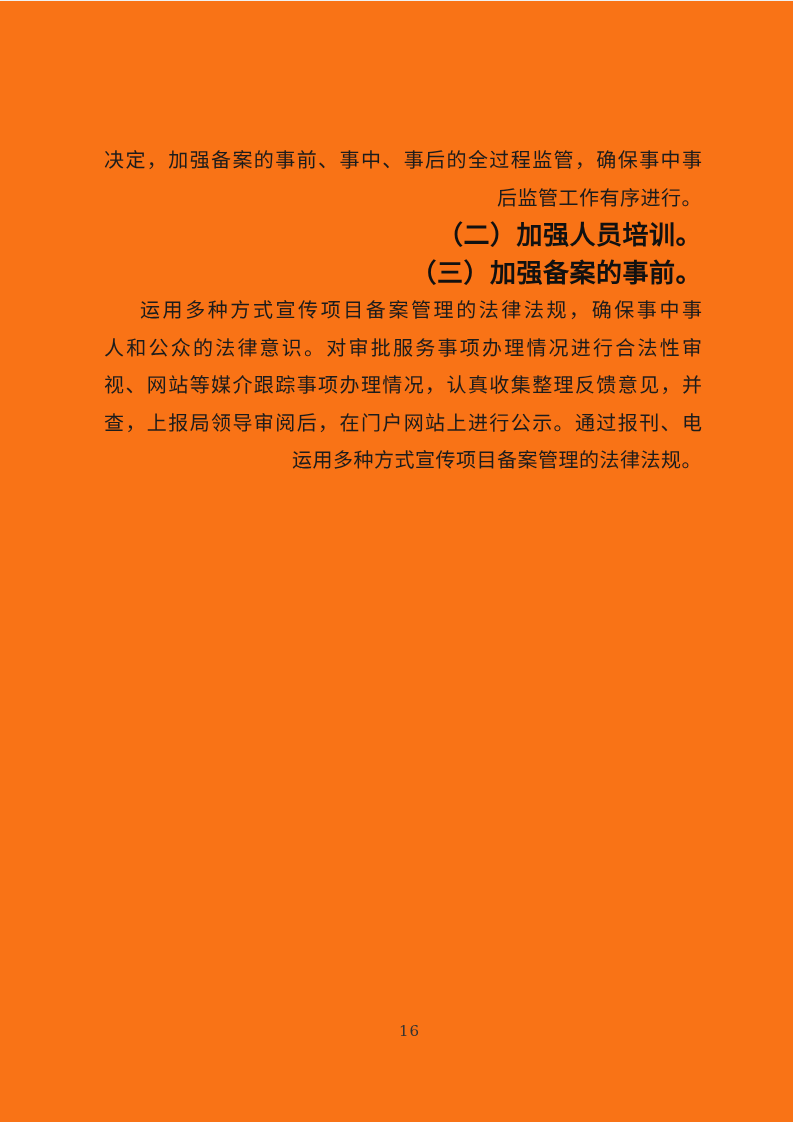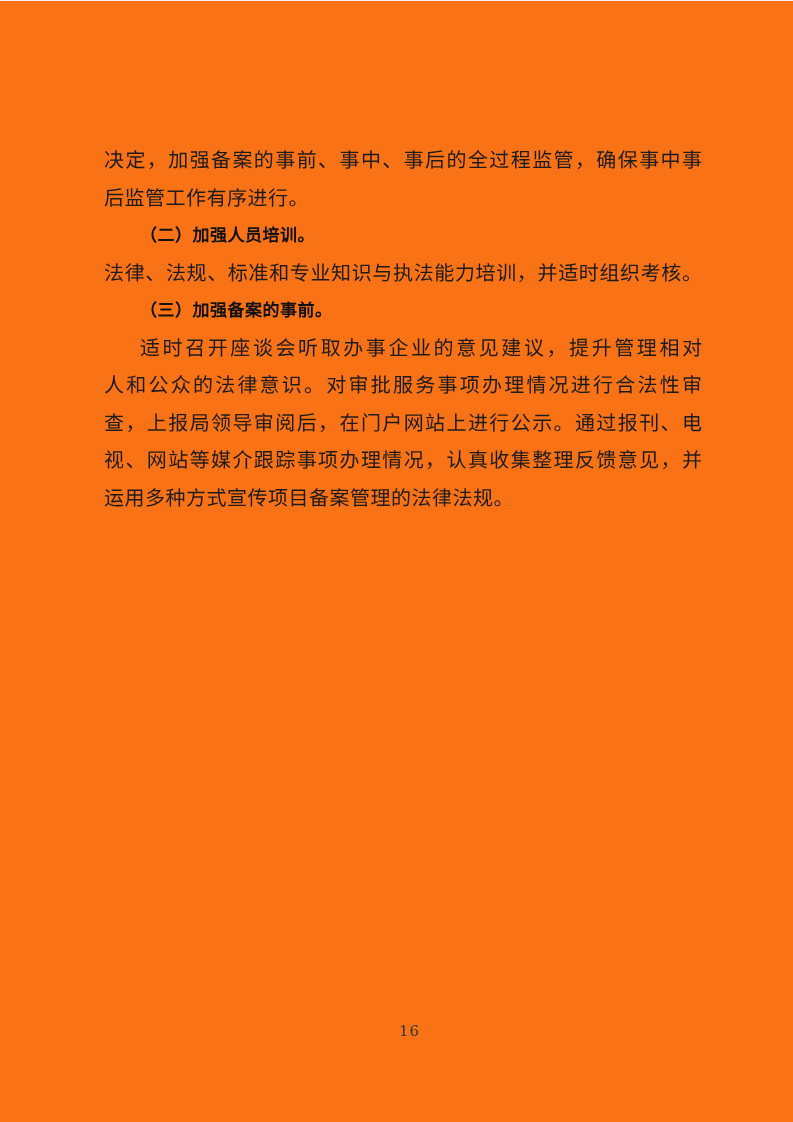--- a/index.html
+++ b/index.html
@@ -24,40 +24,40 @@
     top: 141px;
     width: 598px;
     color: #1c1c1c;
   }
   .line {
     height: 37.5px;
     line-height: 37.5px;
     font-size: 20px;
     letter-spacing: 0.5px;
     white-space: nowrap;
-    text-align: left;
+    text-align: right;
   }
   .line.fill {
     white-space: normal;
     text-align: justify;
     text-align-last: justify;
     letter-spacing: 0;
   }
   .line.indent {
     padding-left: 36px;
   }
   .line.fill.indent {
     padding-left: 0;
     text-indent: 36px;
   }
   .line.heading {
     padding-left: 36px;
     font-family: "DejaVu Sans", "Liberation Sans", sans-serif;
     font-weight: 700;
-    font-size: 17px;
+    font-size: 26px;
     color: #111111;
   }
   .page-footer {
     position: absolute;
     left: 13px;
     top: 1020px;
     width: 100%;
     text-align: center;
   }
   .page-number {
@@ -69,26 +69,25 @@
 </style>
 </head>
 <body>
 
 <div class="page">
 
   <main class="text-block">
     <div class="line fill">决定，加强备案的事前、事中、事后的全过程监管，确保事中事</div>
     <div class="line">后监管工作有序进行。</div>
     <div class="line heading">（二）加强人员培训。</div>
-    <div class="line fill">法律、法规、标准和专业知识与执法能力培训，并适时组织考核。</div>
     <div class="line heading">（三）加强备案的事前。</div>
-    <div class="line fill indent">适时召开座谈会听取办事企业的意见建议，提升管理相对</div>
+    <div class="line fill indent">运用多种方式宣传项目备案管理的法律法规，确保事中事</div>
     <div class="line fill">人和公众的法律意识。对审批服务事项办理情况进行合法性审</div>
+    <div class="line fill">视、网站等媒介跟踪事项办理情况，认真收集整理反馈意见，并</div>
     <div class="line fill">查，上报局领导审阅后，在门户网站上进行公示。通过报刊、电</div>
-    <div class="line fill">视、网站等媒介跟踪事项办理情况，认真收集整理反馈意见，并</div>
     <div class="line">运用多种方式宣传项目备案管理的法律法规。</div>
   </main>
 
   <footer class="page-footer">
     <span class="page-number">16</span>
   </footer>
 
 </div>
 
 </body></html>

